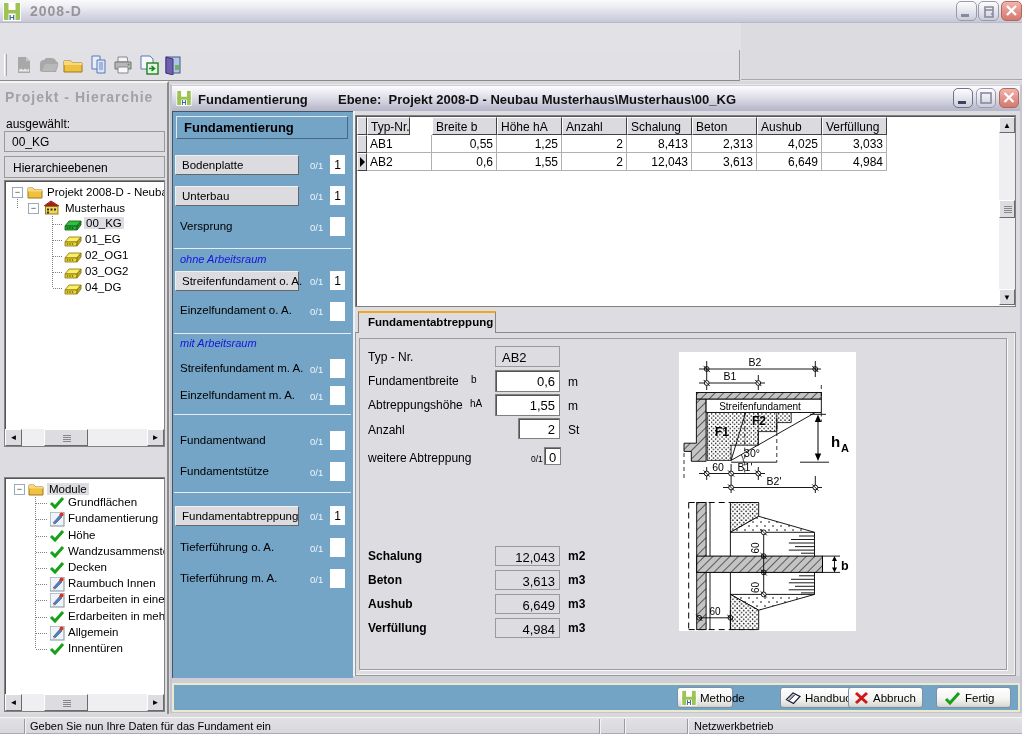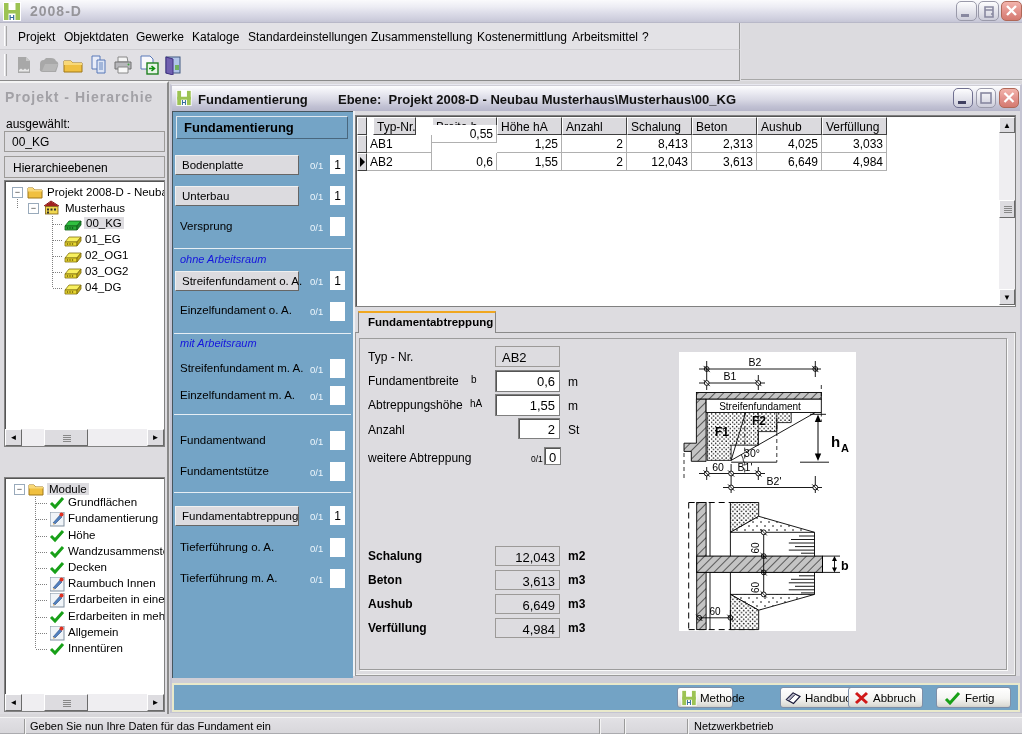--- a/index.html
+++ b/index.html
@@ -93,32 +93,20 @@
       </svg></div>
   <div class="wbtn" style="left:978px;top:1px"><svg width="19" height="18">
         <path d="M6 8 h8 v7 h-8 z M6 8 v-3 h8 v7 h-2" fill="none" stroke="#8888a0" stroke-width="1.6"></path>
       </svg></div>
   <div class="wbtn close" style="left:1001px;top:1px;width:21px"><svg width="19" height="18">
         <path d="M5 4 L14 13 M14 4 L5 13" stroke="#fff" stroke-width="2.4"></path>
       </svg></div>
 </div>
 
 <div class="abs" id="menutool">
-  <div id="menubar">
-    <div class="grip"></div>
-    <span style="left:18px">Projekt</span>
-    <span style="left:64px">Objektdaten</span>
-    <span style="left:136px">Gewerke</span>
-    <span style="left:192px">Kataloge</span>
-    <span style="left:248px">Standardeinstellungen</span>
-    <span style="left:371px">Zusammenstellung</span>
-    <span style="left:477px">Kostenermittlung</span>
-    <span style="left:572px">Arbeitsmittel</span>
-    <span style="left:642px">?</span>
-  </div>
   <div id="toolbar">
     <div class="grip"></div>
     <svg style="left:14px" width="20" height="20" viewBox="0 0 20 20">
         <path d="M4 2 h8 l4 4 v12 h-12 z" fill="#a8a8a8"></path>
         <path d="M12 2 l4 4 h-4 z" fill="#c8c8c8"></path>
         <path d="M5 15 l2 -1.5 2 1.5 2 -1.5 2 1.5 2 -1.5 v3 h-10 z" fill="#e8e8e8"></path>
       </svg>
     <svg style="left:38px" width="21" height="20" viewBox="0 0 21 20">
         <path d="M2 9 q0 -4 4 -4 l2 -2 h5 q4 0 5 3 q3 1 2 5 l-2 6 h-13 q-4 0 -3 -4 z" fill="#a8a8a8"></path>
         <path d="M4 16 l3 -7 h13 l-3 7 z" fill="#b8b8b8"></path>
@@ -384,31 +372,31 @@
       <div class="zo1" style="top:431px">0/1</div>
       <div class="mcheck" style="top:426px"></div>
     <div class="mflat" style="top:460px">Tieferführung m. A.</div>
       <div class="zo1" style="top:462px">0/1</div>
       <div class="mcheck" style="top:457px"></div>
   </div>
   <div id="rightarea">
     <div class="lsep"></div>
     <div id="tablebox">
       <div class="gut" style="left:1px;top:1px;width:10px;height:18px"></div>
-      <div class="th" style="left:17px;top:1px;width:43px">Typ-Nr.</div>
+      <div class="th" style="left:11px;top:1px;width:43px">Typ-Nr.</div>
       <div class="th" style="left:76px;top:1px;width:65px">Breite b</div>
       <div class="th" style="left:141px;top:1px;width:65px">Höhe hA</div>
       <div class="th" style="left:206px;top:1px;width:65px">Anzahl</div>
       <div class="th" style="left:271px;top:1px;width:65px">Schalung</div>
       <div class="th" style="left:336px;top:1px;width:65px">Beton</div>
       <div class="th" style="left:401px;top:1px;width:65px">Aushub</div>
       <div class="th" style="left:466px;top:1px;width:65px">Verfüllung</div>
       <div class="gut" style="left:1px;top:19px;width:10px;height:18px"></div>
       <div class="td" style="left:11px;top:19px;width:65px">AB1</div>
-      <div class="td tdr" style="left:76px;top:9px;width:65px">0,55</div>
+      <div class="td tdr" style="left:76px;top:19px;width:65px">0,55</div>
       <div class="td tdr" style="left:141px;top:19px;width:65px">1,25</div>
       <div class="td tdr" style="left:206px;top:19px;width:65px">2</div>
       <div class="td tdr" style="left:271px;top:19px;width:65px">8,413</div>
       <div class="td tdr" style="left:336px;top:19px;width:65px">2,313</div>
       <div class="td tdr" style="left:401px;top:19px;width:65px">4,025</div>
       <div class="td tdr" style="left:466px;top:19px;width:65px">3,033</div>
       <div class="gut" style="left:1px;top:37px;width:10px;height:18px"><svg width="8" height="16">
             <path d="M2 3 L7 8 L2 13 z" fill="#000"></path>
           </svg></div>
       <div class="td" style="left:11px;top:37px;width:65px">AB2</div>

